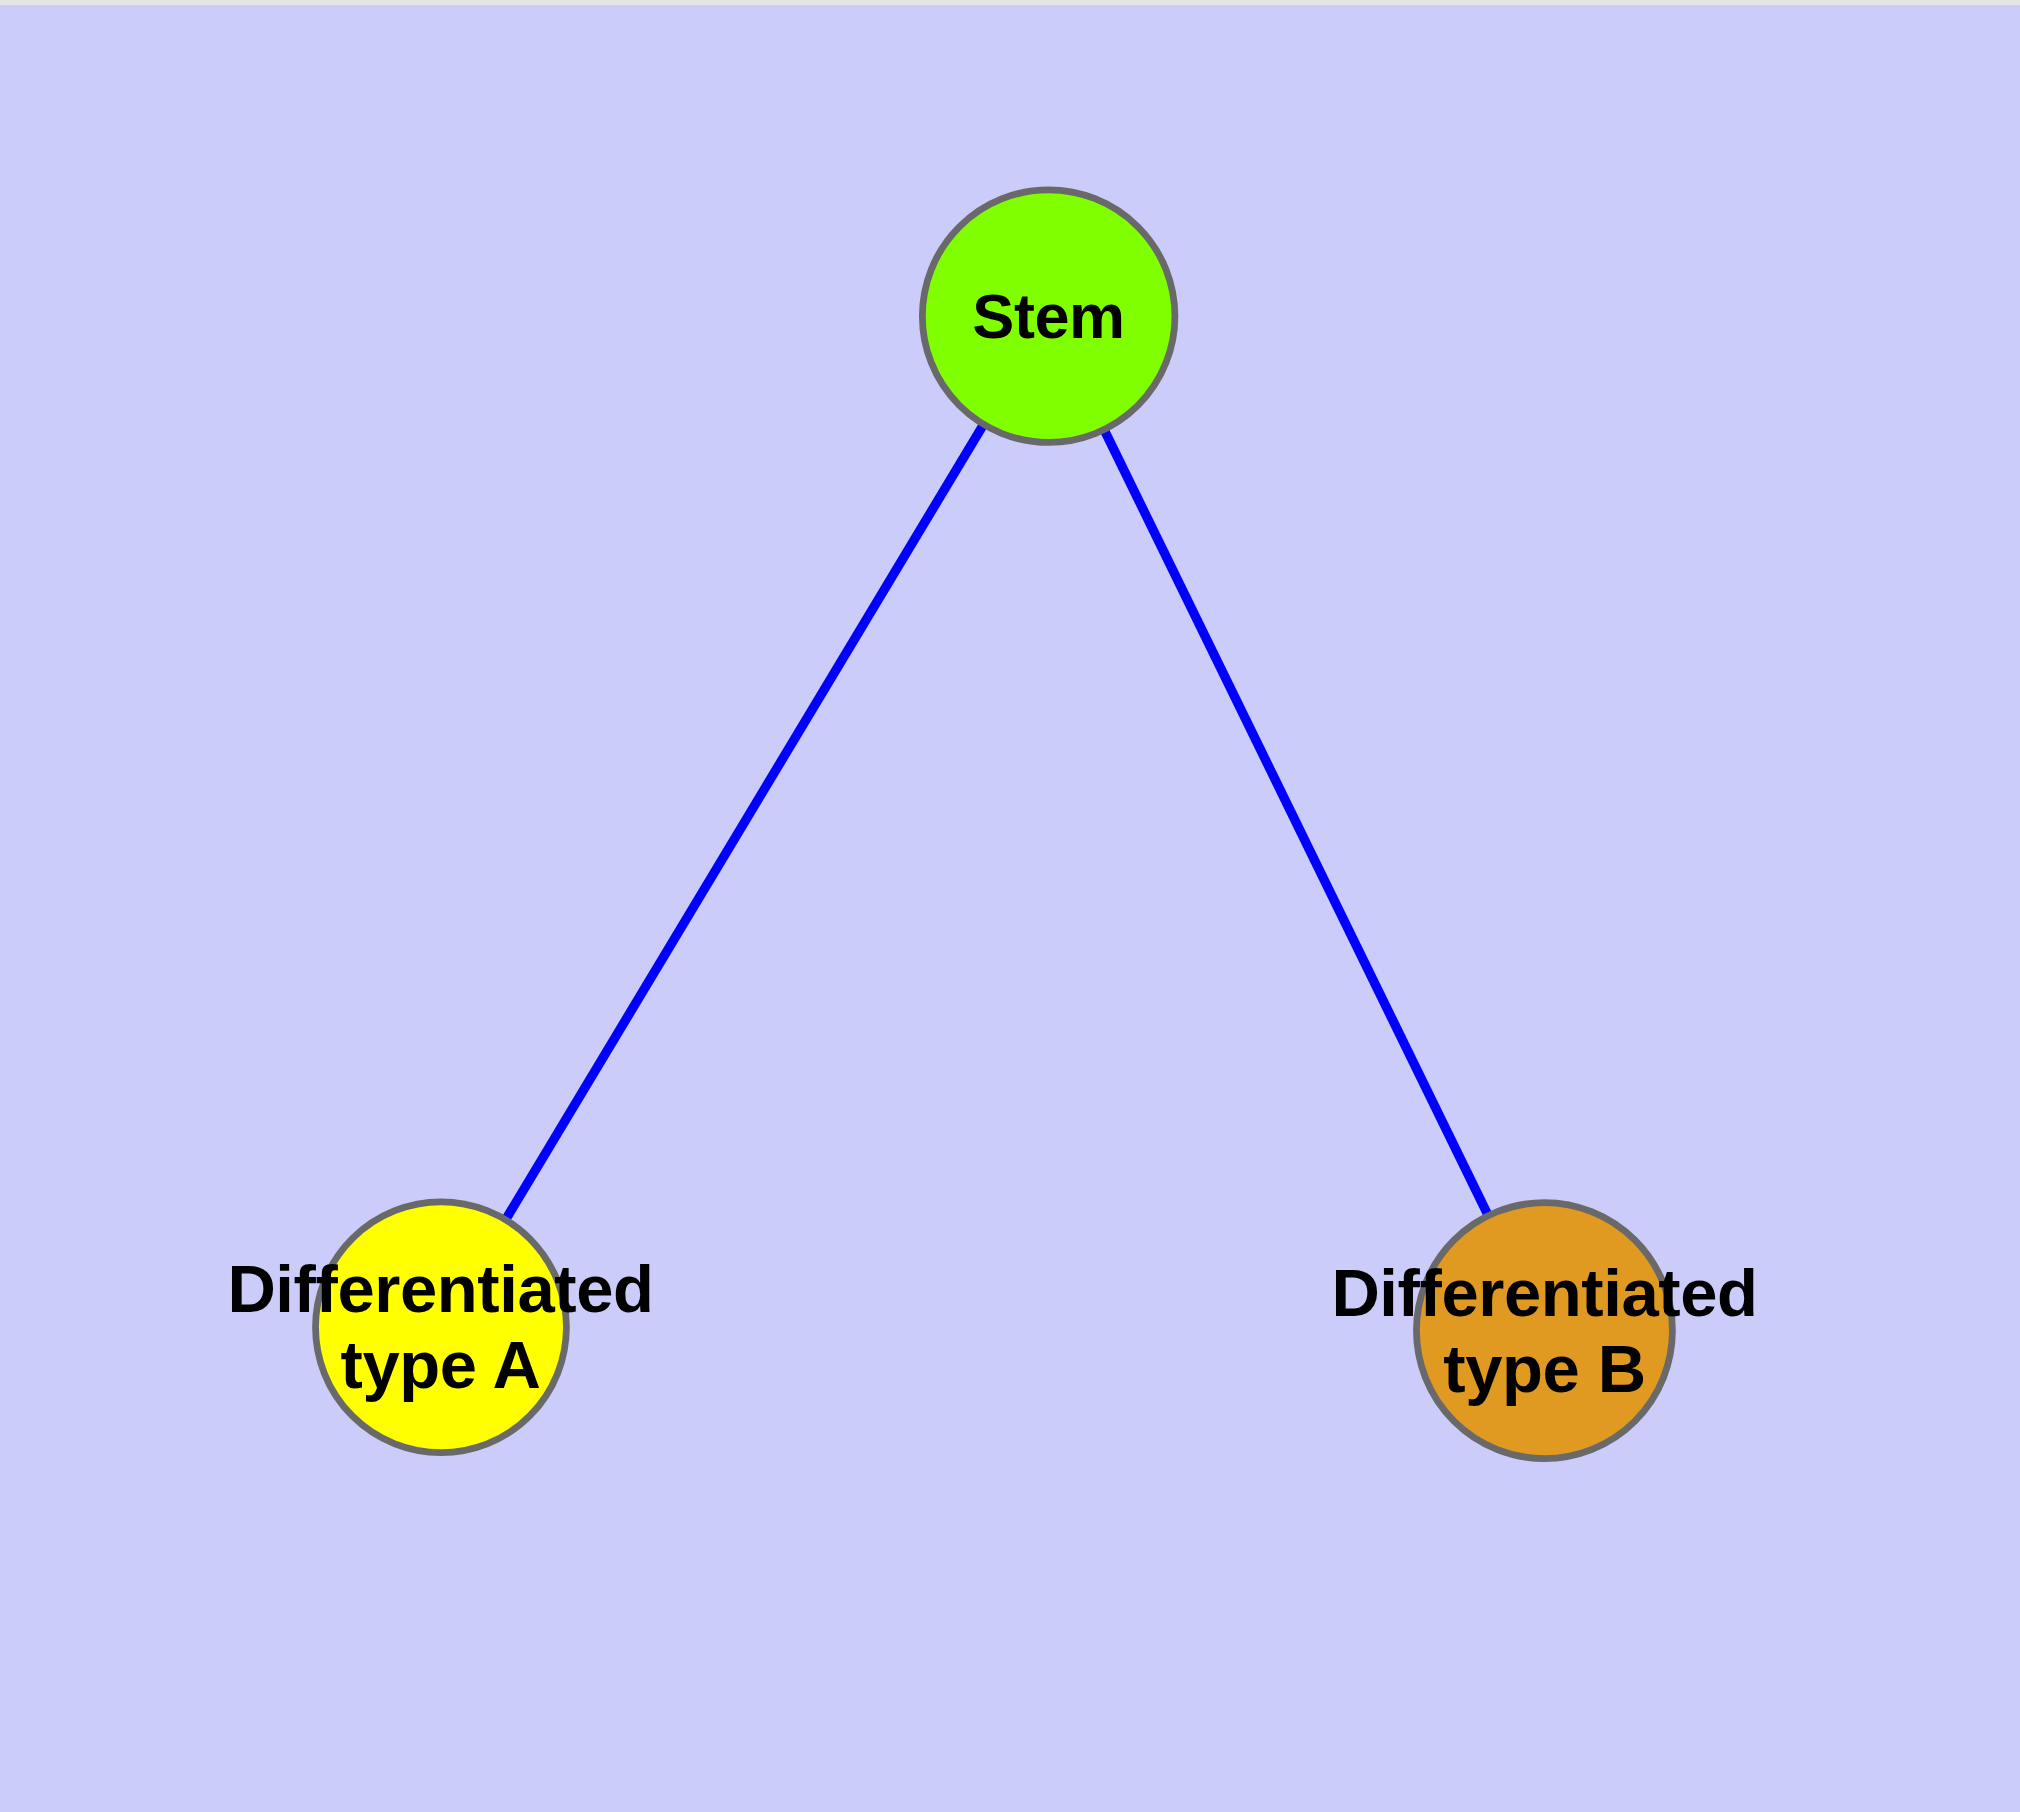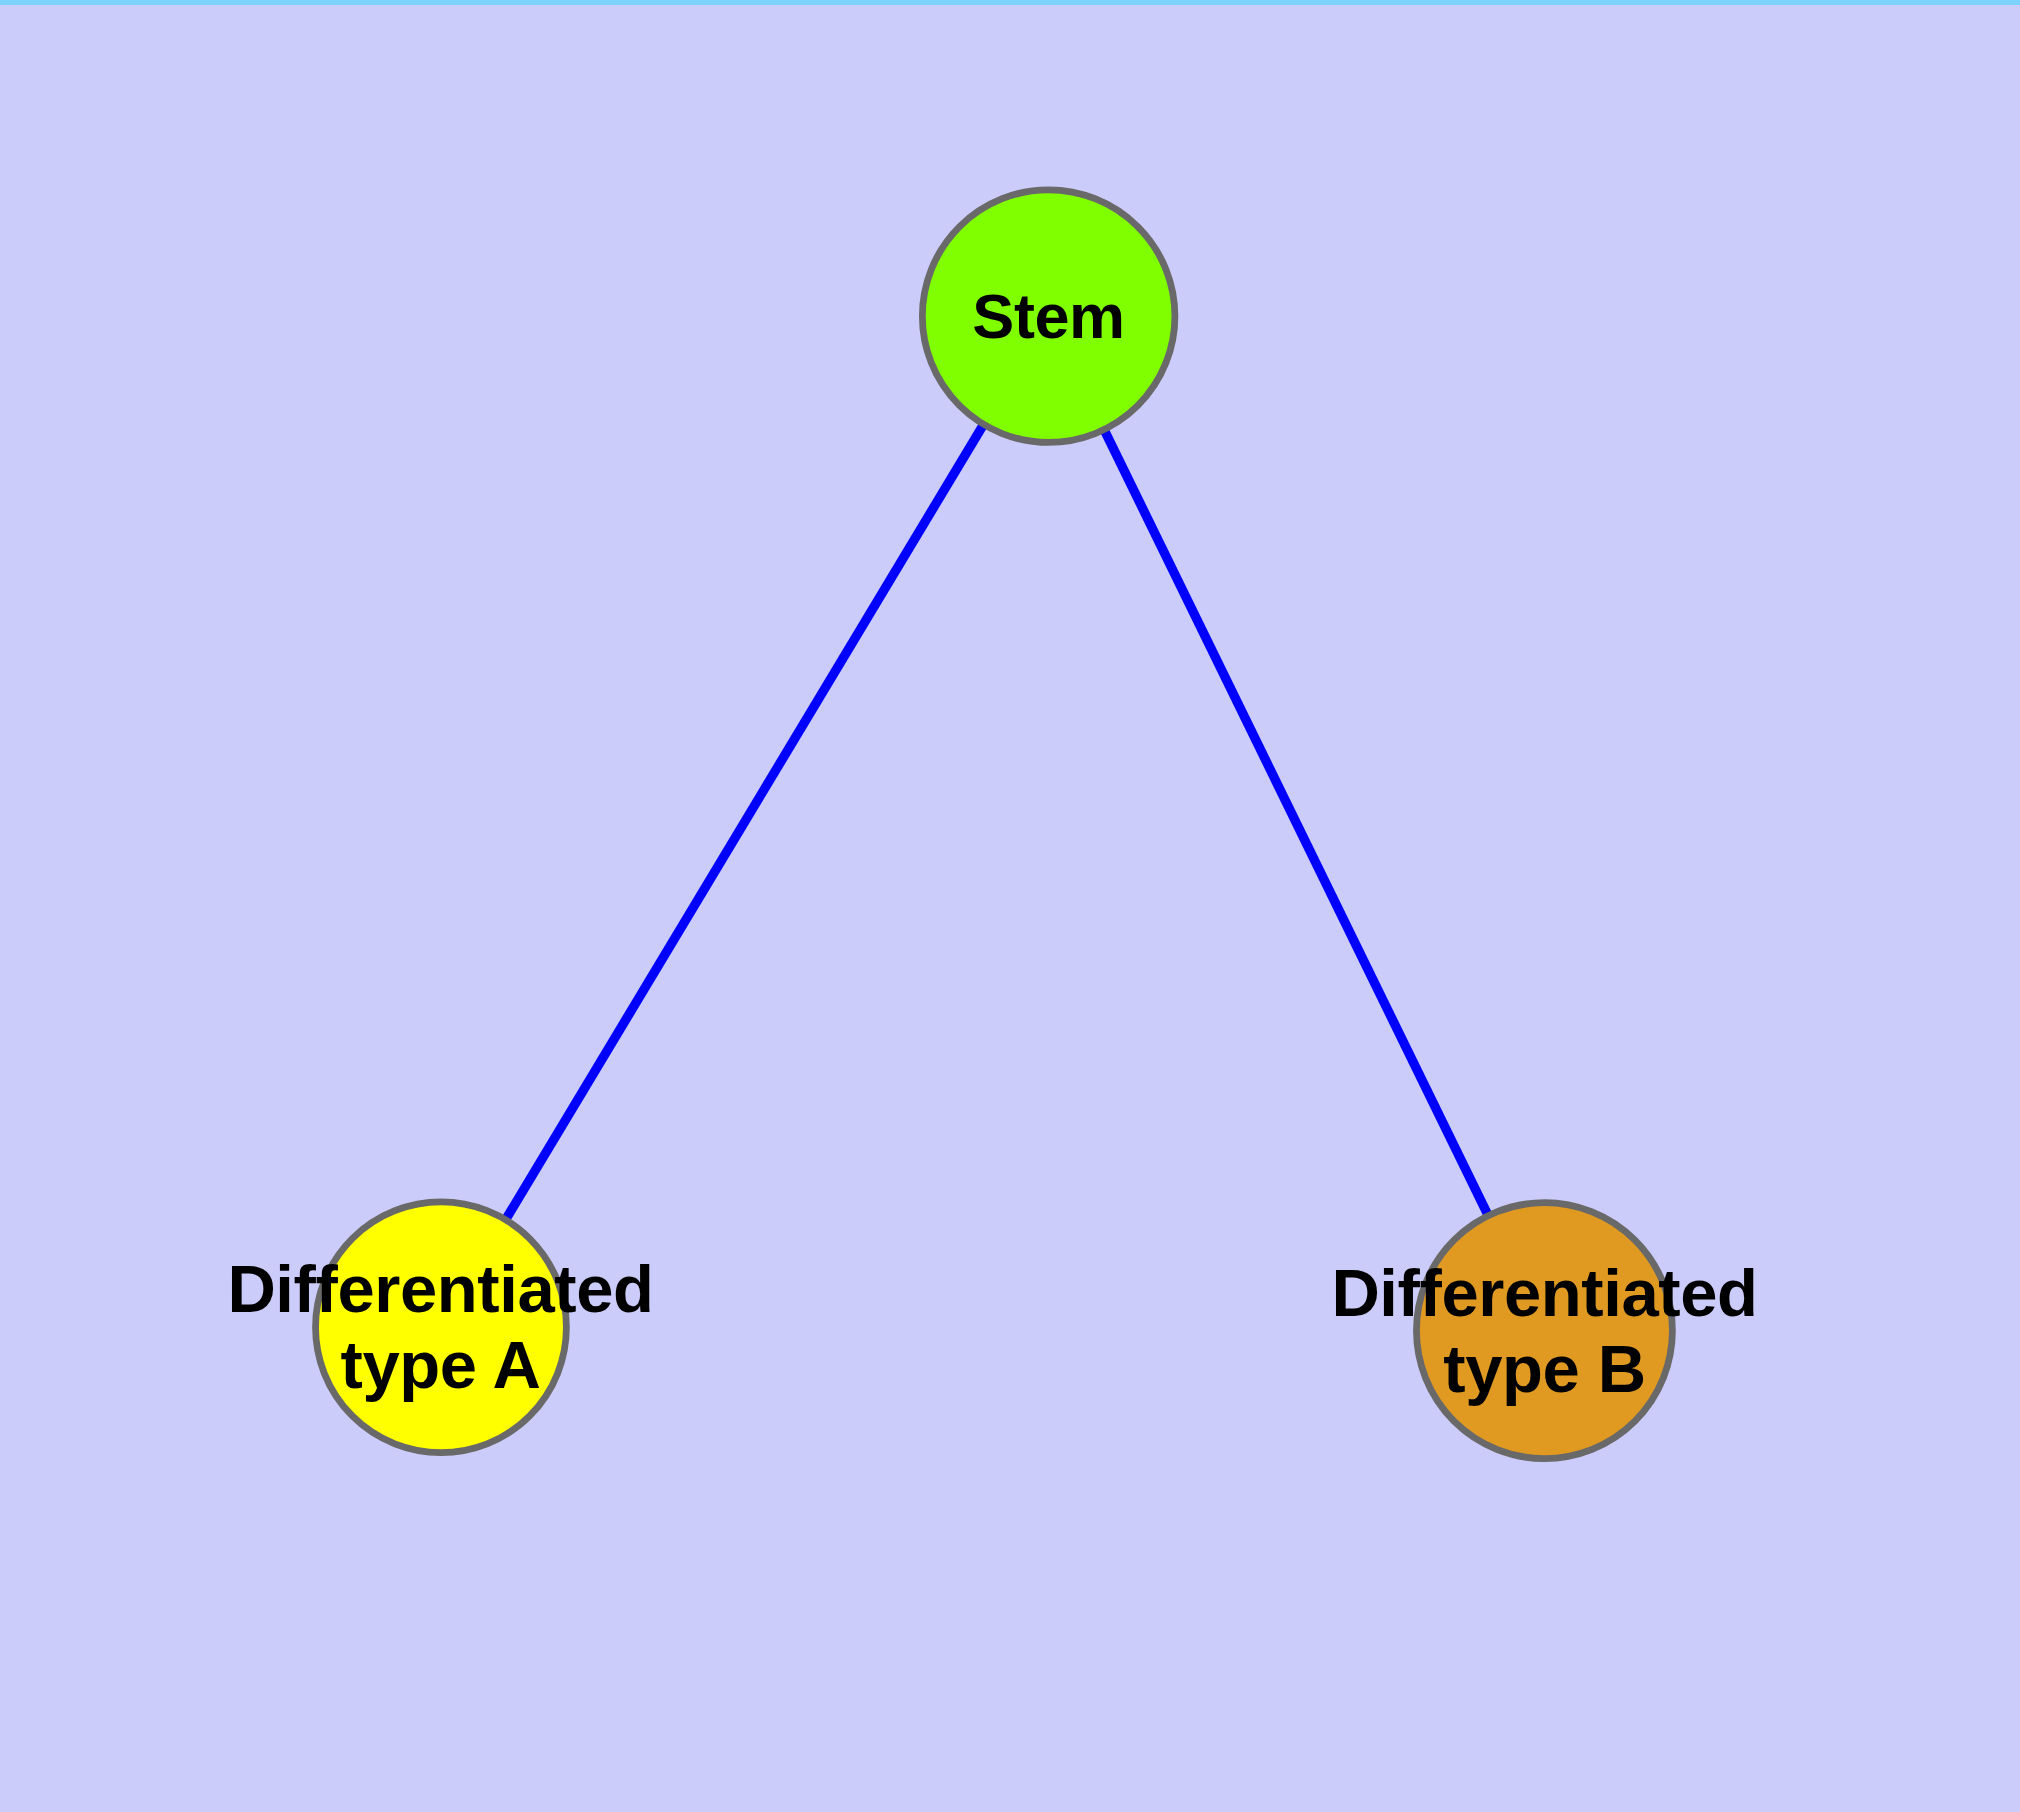--- a/index.html
+++ b/index.html
@@ -4,21 +4,21 @@
 <style>
   html, body {
     margin: 0;
     padding: 0;
     background: #ffffff;
   }
   #canvas {
     position: relative;
     width: 2021px;
     height: 1812px;
-    background: #7dd3fc;
+    background: #e5e5e5;
     overflow: hidden;
     font-family: "Liberation Sans", "DejaVu Sans", sans-serif;
   }
   #graph-background {
     position: absolute;
     left: 0;
     top: 5.1px;
     width: 2021px;
     height: 1807px;
     background: #ccccfa;

